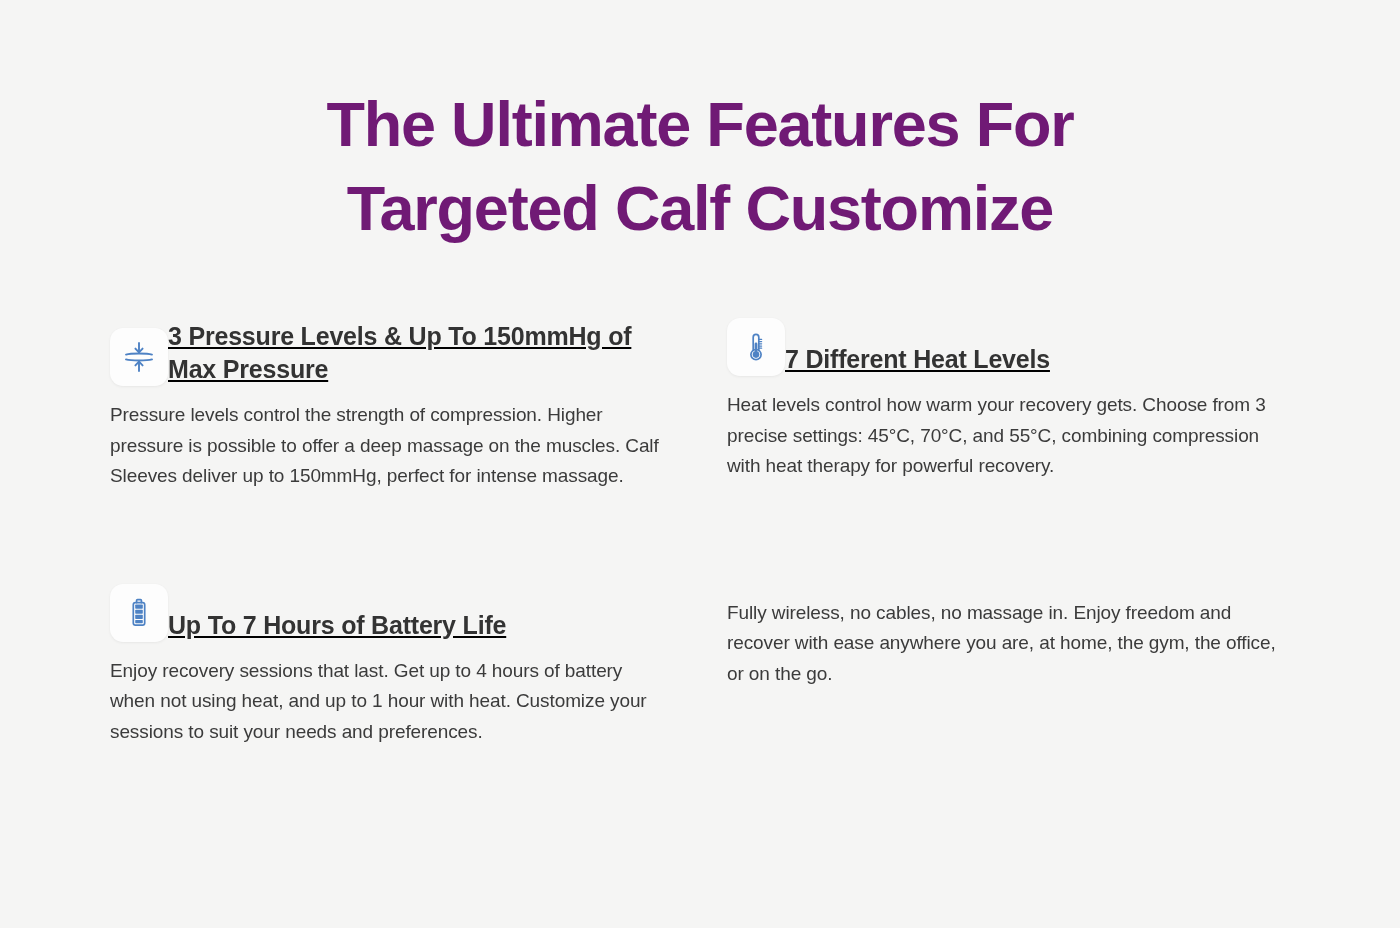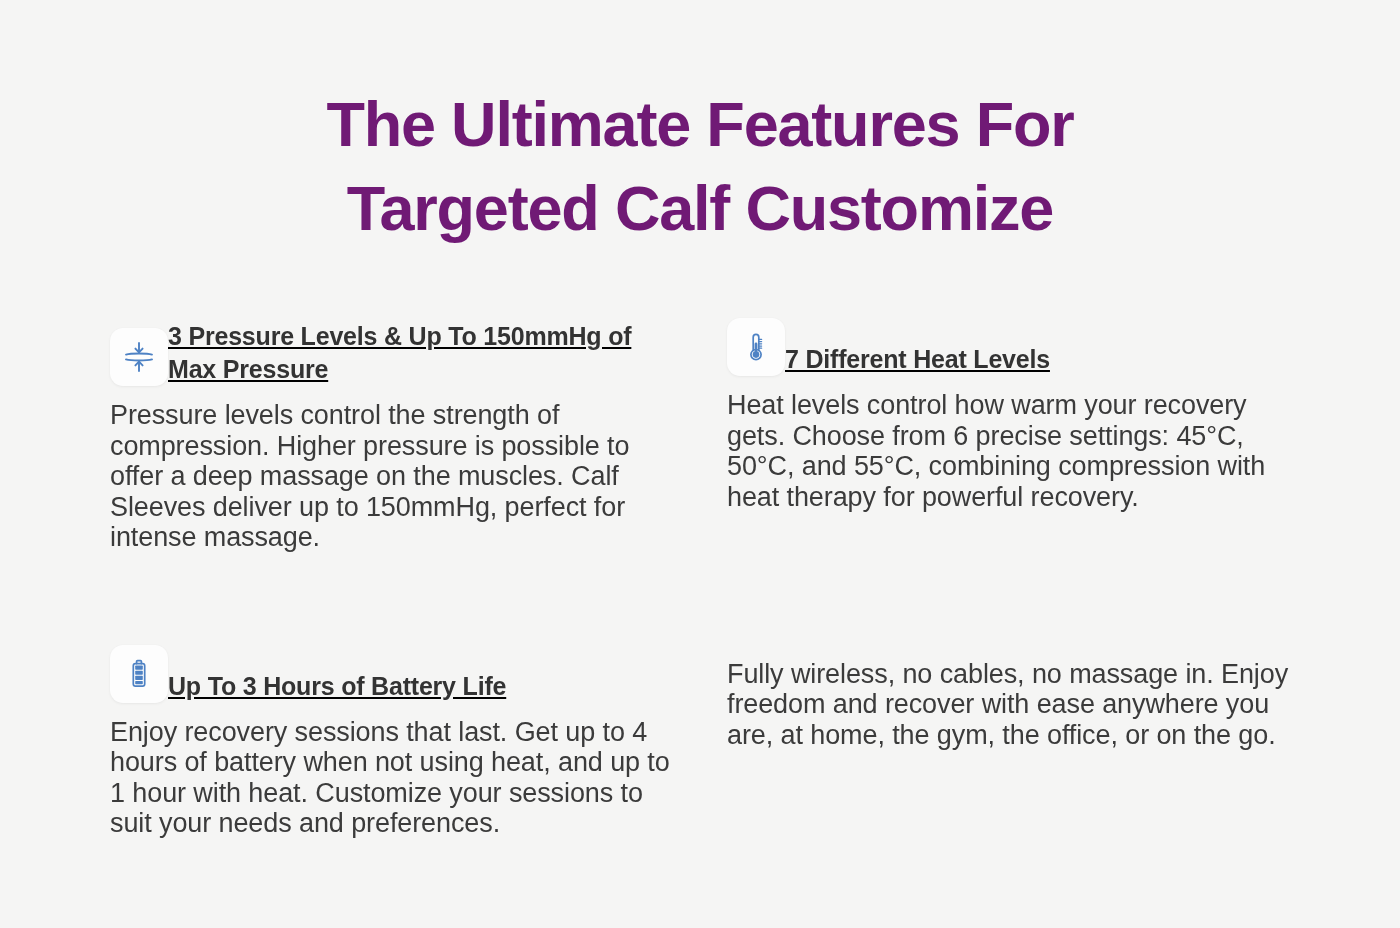--- a/index.html
+++ b/index.html
@@ -84,21 +84,21 @@
     letter-spacing:-0.2px;
     padding-top:2px;
     max-width:470px;
   }
   
   .card-title.single { padding-top:14px; }
 
   .card-body {
     margin-top:14px;
     color:#3b3b3b;
-    font-size:27px;
+    font-size:19px;
     font-weight:400;
     line-height:30.5px;
     letter-spacing:-0.1px;
     max-width:566px;
   }
   .card-body.narrow { max-width:560px; }
 </style>
 </head>
 <body>
 
@@ -140,38 +140,38 @@
               <path d="M20.3 9.4 H22.6"></path>
               <path d="M20.3 11.6 H22.6"></path>
               <path d="M20.3 13.8 H22.6"></path>
               <path d="M20.3 16 H22.6"></path>
               <path d="M20.3 18.2 H22.6"></path>
             </g>
           </svg>
         </span>
         <div class="card-title single">7 Different Heat Levels</div>
       </div>
-      <p class="card-body">Heat levels control how warm your recovery gets. Choose from 6 precise settings: 45°C, 50°C, and 55°C, combining compression with heat therapy for powerful recovery.</p>
+      <p class="card-body">Heat levels control how warm your recovery gets. Choose from 3 precise settings: 45°C, 70°C, and 55°C, combining compression with heat therapy for powerful recovery.</p>
     </div>
 
     <div class="feature-card row2">
       <div class="card-head">
         <span class="icon-tile">
           <svg width="34" height="34" viewBox="0 0 34 34" fill="none" stroke="#4e82c4" stroke-width="1.7" stroke-linecap="round" stroke-linejoin="round">
             <rect x="11.3" y="6.6" width="11.4" height="22.6" rx="2.1"></rect>
             <path d="M14.6 6.6 V4.6 a0.9 0.9 0 0 1 0.9 -0.9 h3 a0.9 0.9 0 0 1 0.9 0.9 V6.6"></path>
             <g fill="#4e82c4" stroke="none">
               <rect x="13.2" y="8.6" width="7.6" height="4.1" rx="0.7"></rect>
               <rect x="13.2" y="13.7" width="7.6" height="4.1" rx="0.7"></rect>
               <rect x="13.2" y="18.8" width="7.6" height="4.1" rx="0.7"></rect>
               <rect x="13.2" y="23.9" width="7.6" height="3.3" rx="0.7"></rect>
             </g>
           </svg>
         </span>
-        <div class="card-title single">Up To 3 Hours of Battery Life</div>
+        <div class="card-title single">Up To 7 Hours of Battery Life</div>
       </div>
       <p class="card-body narrow">Enjoy recovery sessions that last. Get up to 4 hours of battery when not using heat, and up to 1 hour with heat. Customize your sessions to suit your needs and preferences.</p>
     </div>
 
     <div class="feature-card row2">
       <p class="card-body">Fully wireless, no cables, no massage in. Enjoy freedom and recover with ease anywhere you are, at home, the gym, the office, or on the go.</p>
     </div>
 
   </div>
 </div>

